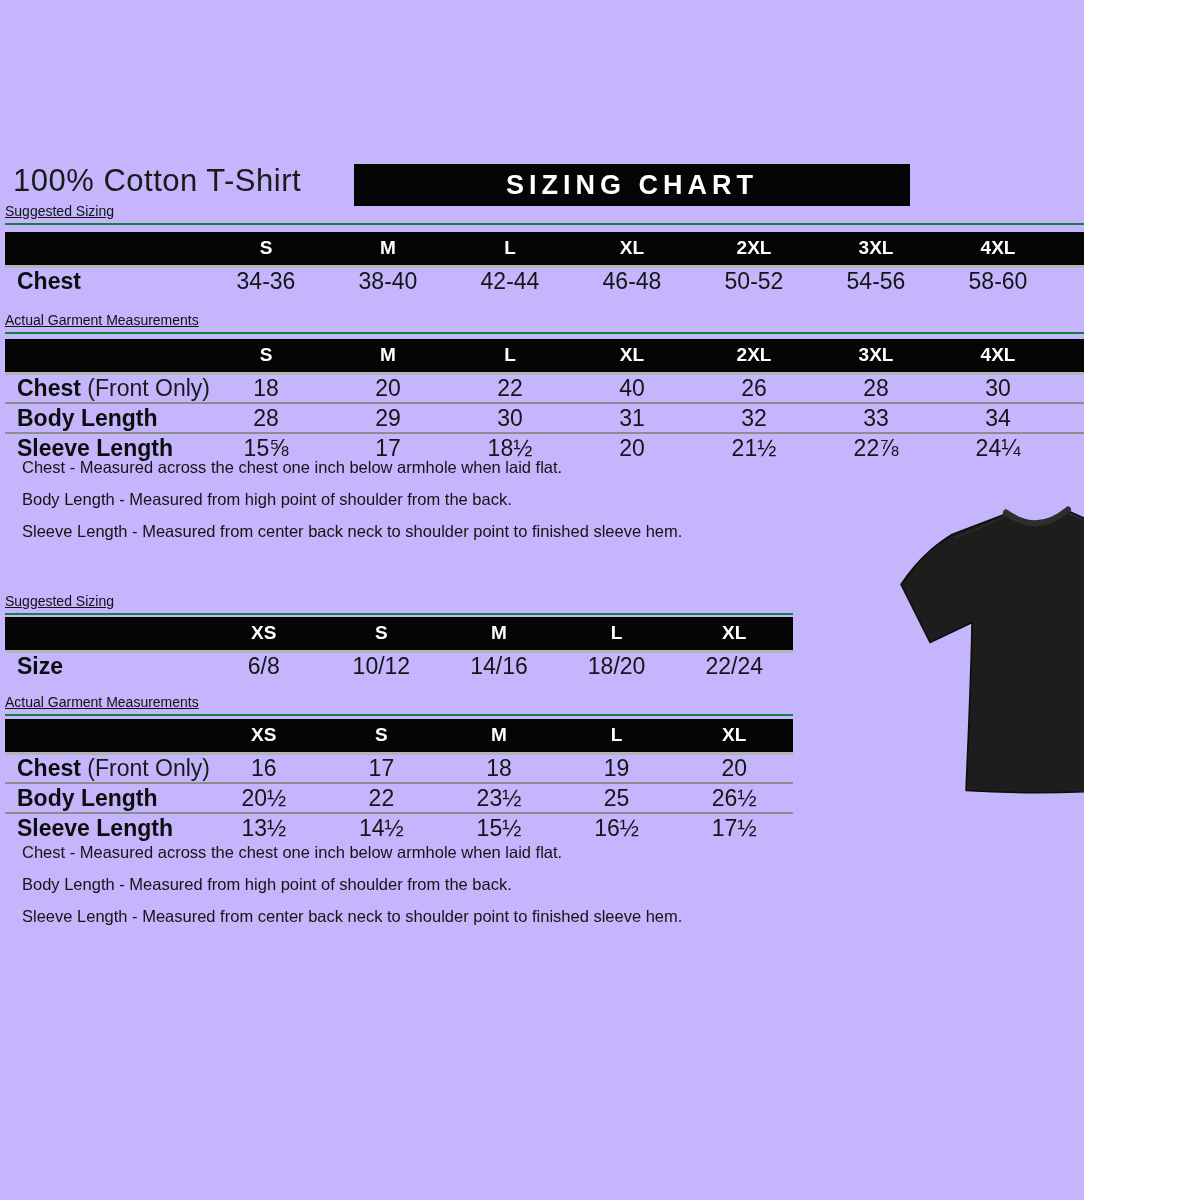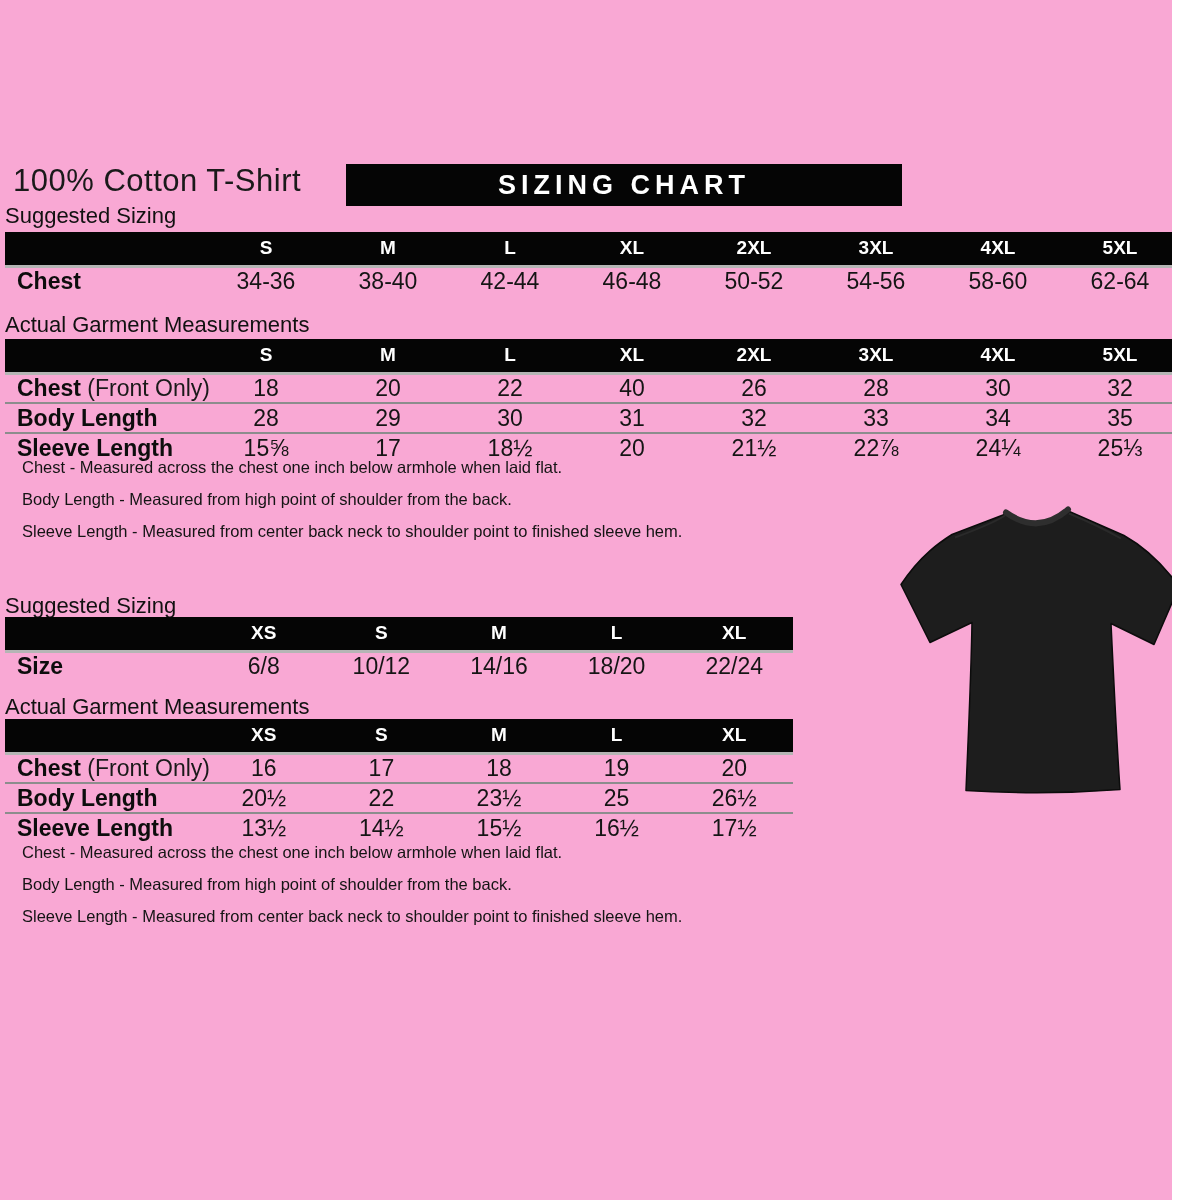--- a/index.html
+++ b/index.html
@@ -1,26 +1,26 @@
 <!DOCTYPE html>
 <html><head>
 <meta charset="utf-8">
 <style>
   * { margin:0; padding:0; box-sizing:border-box; }
   html,body { width:1200px; height:1200px; background:#ffffff;
     font-family:"Liberation Sans", sans-serif; color:#1a1a1a; }
-  .sheet { position:relative; width:1172px; height:1200px; background:#f9a8d4; overflow:hidden; }
+  .sheet { position:relative; width:1084px; height:1200px; background:#c4b5fd; overflow:hidden; }
 
   .page-title { position:absolute; left:13px; top:163px; font-size:31px; font-weight:400; letter-spacing:0.5px; }
-  .banner { position:absolute; left:346px; top:164px; width:556px; height:42px;
+  .banner { position:absolute; left:354px; top:164px; width:556px; height:42px;
     background:#050505; color:#fff; font-weight:bold; font-size:27px; letter-spacing:5px;
     text-align:center; line-height:42px; }
 
-  .sec-heading { position:absolute; font-size:22px; color:#111;
-    border-bottom:2px solid #ec4899; padding-bottom:4px; }
+  .sec-heading { position:absolute; font-size:14px; color:#111;
+    border-bottom:2px solid #15803d; padding-bottom:4px;text-decoration:underline; }
   .w-adult { left:5px; width:1176px; }
   .w-youth { left:5px; width:788px; }
 
   .tbl-wrap { position:absolute; }
   table { border-collapse:collapse; table-layout:fixed; width:100%; }
   col.label-col { width:200px; }
   thead th { background:#050505; color:#fff; font-weight:bold; font-size:19px;
     height:34px; text-align:center; border-bottom:3px solid #b5b5b5; }
   tbody td, tbody th { height:30px; font-size:23px; vertical-align:middle; }
   tbody td { text-align:center; color:#151515;margin-top:30px; }

